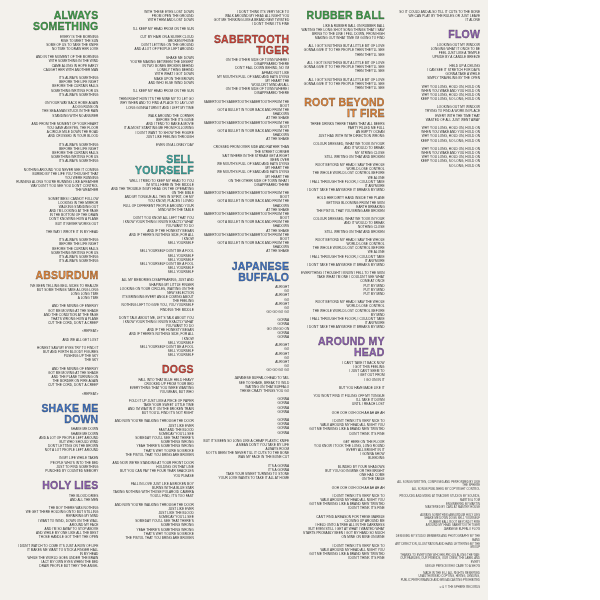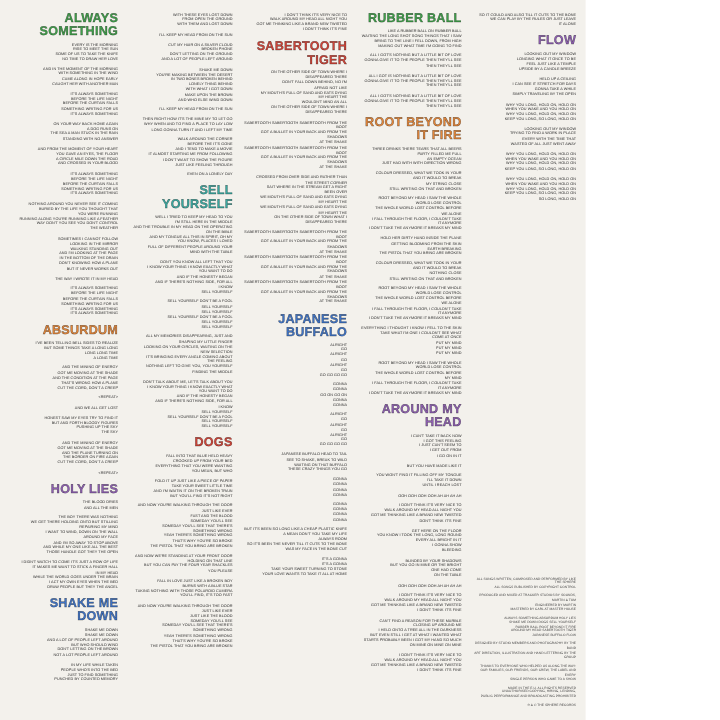--- a/index.html
+++ b/index.html
@@ -164,53 +164,53 @@
 
 AND THE MINING OF ENERGY
 GOT ME MOVING AT THE SHADE
 AND THE PLANE TURNING ON
 THE BORDER ON FIRE AGAIN
 CUT THE CORD, DON'T A CREEP
 
 &lt;REPEAT&gt;</div>
       </div>
       <div class="song">
+        <div class="song-title t-blue big">SHAKE ME DOWN</div>
+        <div class="lyrics">SHAKE ME DOWN
+SHAKE ME DOWN
+AND A LOT OF PEOPLE LEFT AROUND
+BUT WHO SHOULD WIND
+DON'T LETTING ON THE BROWN
+NOT A LOT PEOPLE LEFT AROUND
+
+IN MY LIFE WHILE TAKEN
+PEOPLE WHO'S INTO THE BED
+JUST TO FIND SOMETHING
+PUNCHED BY COUNTED MEMORY</div>
+      </div>
+      <div class="song">
         <div class="song-title t-purple big">HOLY LIES</div>
         <div class="lyrics">THE BLOOD DRIES
 AND ALL THE MEN
 
 THE BOY THERE WAS NOTHING
 WE GET THERE HOLDING ONTO BUT STILLING
 REPAIRING MY MIND
 I WANT TO WIND, DOWN ON THE WALL
 AROUND MY FACE
 AND I'M SO AWAY TO STOP ABOVE
 AND WHILE MY ONE LIKE ALL THE BEST
 THOSE HANDLE GOT THEY THE OPEN
 
 I DIDN'T WATCH TO COME IT'S JUST A ROW OF LIFE
 IT MAKES ME WANT TO STICK A FINGER HALL
 IN MY HEAD
 WHILE THE WORLD GOES UNDER THE BRAIN
 I ACT MY OWN EYES WHEN THE BED
 DRAW PEOPLE BUT THEY THE ANGEL</div>
-      </div>
-      <div class="song">
-        <div class="song-title t-blue big">SHAKE ME DOWN</div>
-        <div class="lyrics">SHAKE ME DOWN
-SHAKE ME DOWN
-AND A LOT OF PEOPLE LEFT AROUND
-BUT WHO SHOULD WIND
-DON'T LETTING ON THE BROWN
-NOT A LOT PEOPLE LEFT AROUND
-
-IN MY LIFE WHILE TAKEN
-PEOPLE WHO'S INTO THE BED
-JUST TO FIND SOMETHING
-PUNCHED BY COUNTED MEMORY</div>
       </div>
     </div>
 
     <div class="col">
       <div class="song">
         <div class="lyrics">WITH THESE EYES LOST DOWN
 FROM OPEN THE GROUND
 WITH THEM AND LOST DOWN
 
 I'LL KEEP MY HEAD FROM ON THE SUN

